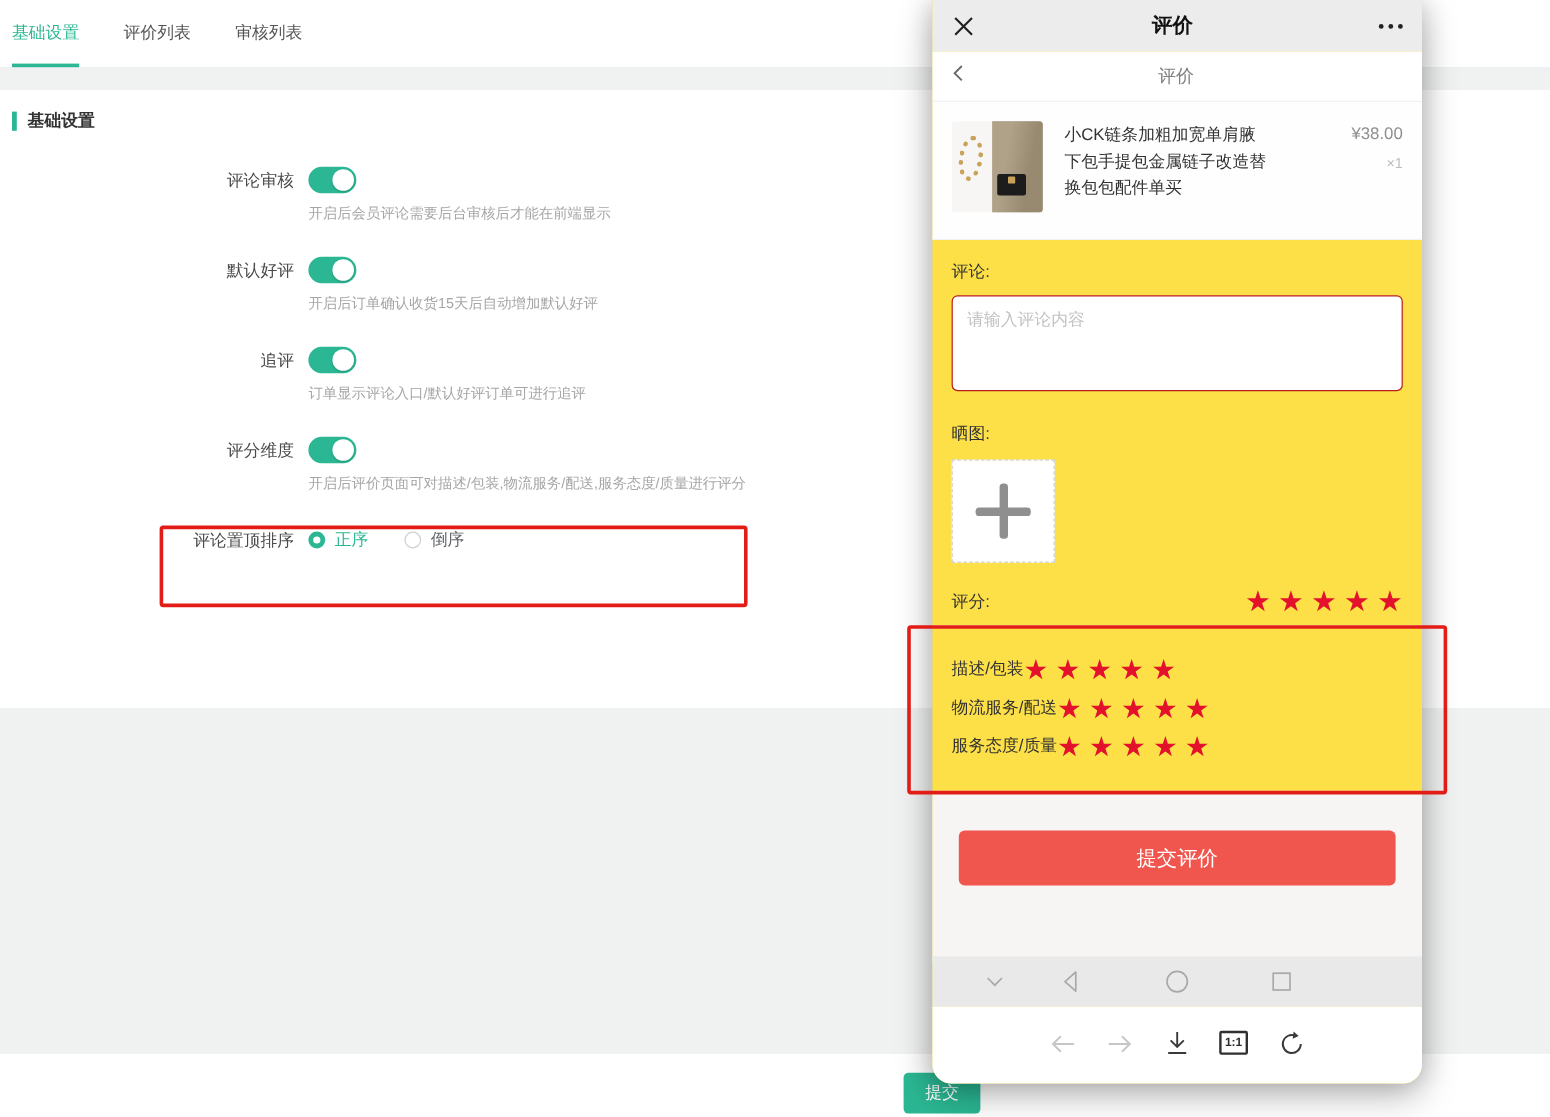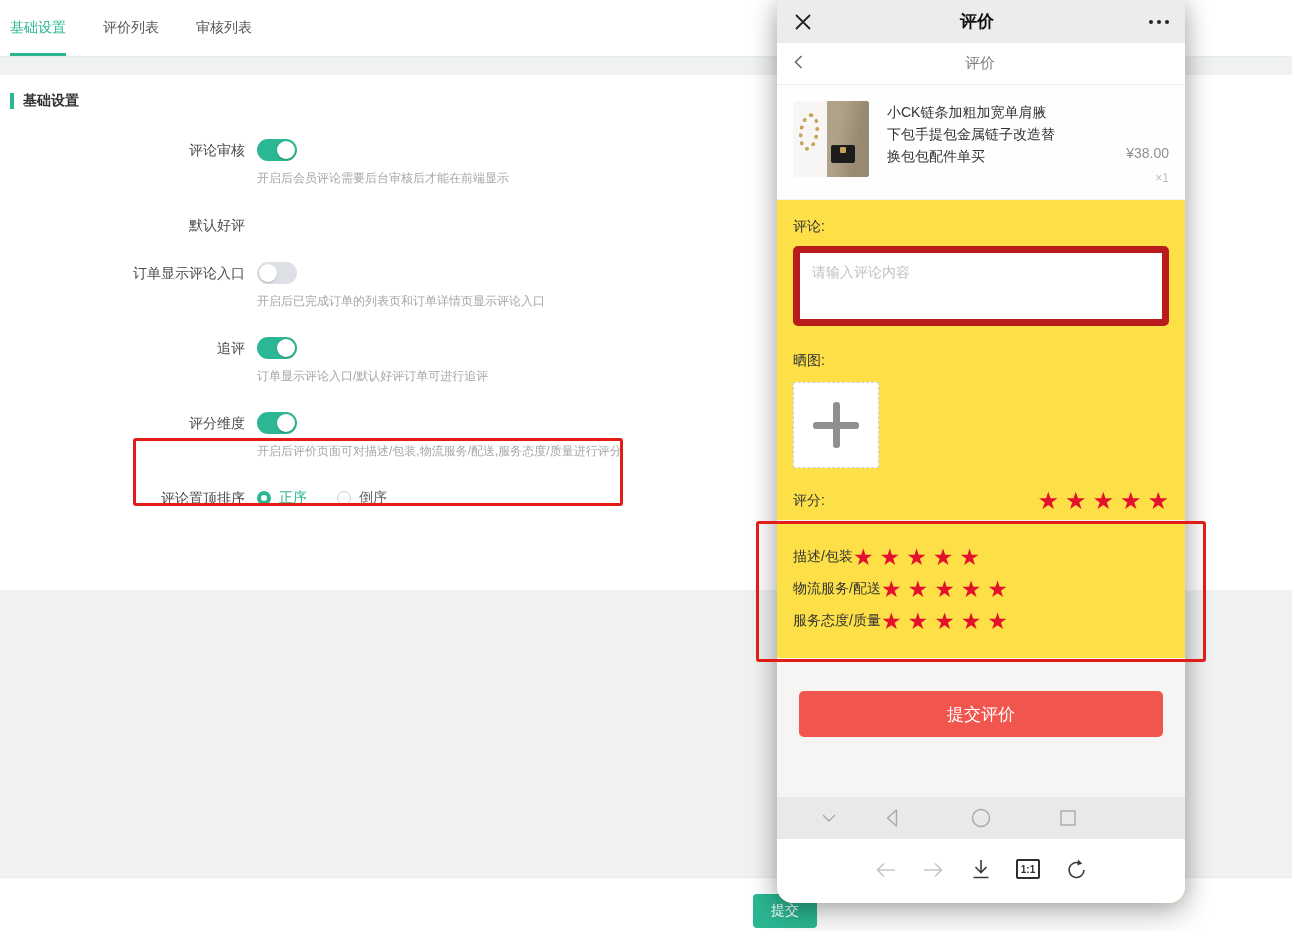--- a/index.html
+++ b/index.html
@@ -53,25 +53,25 @@
   .p-product { height:115px; padding:16px; display:flex; border-bottom:1px solid #f2f2f2; background:#fefefe; }
   .prod-img { width:76px; height:76px; border-radius:3px; overflow:hidden; display:flex; flex:none; }
   .prod-img .half-l { width:45%; background:#f7f6f4; position:relative; }
   .prod-img .chain { position:absolute; left:6px; top:12px; width:20px; height:38px; border:4px dotted #c9a25a; border-radius:50%; transform:rotate(8deg); }
   .prod-img .half-r { width:55%; background:#a2937b; position:relative; }
   .prod-img .coat { position:absolute; inset:0; background:linear-gradient(100deg,#b0a288 30%,#978a71 70%); }
   .prod-img .bag { position:absolute; left:4px; bottom:14px; width:24px; height:18px; background:#1c1c1c; border-radius:2px; }
   .prod-img .clasp { position:absolute; left:13px; bottom:24px; width:6px; height:6px; background:#c9a25a; border-radius:1px; }
   .prod-title { font-size:14px; color:#333; line-height:22px; width:170px; margin-left:18px; }
   .prod-right { flex:1; text-align:right; padding-top:2px; }
-  .prod-price { font-size:14px; color:#8f8f8f;margin-top:42px; }
+  .prod-price { font-size:14px; color:#8f8f8f; }
   .prod-qty { font-size:12px; color:#bdbdbd; margin-top:10px; }
   .p-comment { padding:18px 16px 0; }
   .p-label { font-size:14px; color:#333; }
-  .p-textarea { margin-top:10px; width:100%; height:80px; border:7px solid #b91c1c; border-radius:5px; resize:none; padding:11px 12px; font-size:14px; font-family:Liberation Serif, serif; color:#333; }
+  .p-textarea { margin-top:10px; width:100%; height:80px; border:1px solid #b91c1c; border-radius:5px; resize:none; padding:11px 12px; font-size:14px; font-family:Liberation Serif, serif; color:#333; }
   .p-textarea::placeholder { color:#c2c2c2; }
   .p-photos { padding:22px 16px 0; }
   .upload-box { margin-top:12px; width:86px; height:86px; border:1px dashed #cfcfcf; display:flex; align-items:center; justify-content:center; cursor:pointer; background:#fff; }
   .plus { position:relative; width:46px; height:46px; }
   .plus::before { content:""; position:absolute; left:0; top:20px; width:46px; height:7px; background:#8f8f8f; border-radius:3px; }
   .plus::after { content:""; position:absolute; left:20px; top:0; width:7px; height:46px; background:#8f8f8f; border-radius:3px; }
   .p-score { margin-top:20px; padding:0 16px; height:26px; display:flex; align-items:center; justify-content:space-between; }
   .stars { color:#e3112c; font-size:24px; letter-spacing:6px; line-height:1; cursor:pointer; white-space:nowrap; margin-right:-6px; }
   .p-dims { margin-top:6px; border-top:1px solid #f1f1f1; padding:20px 16px 21px; }
   .dim-row { height:32px; display:flex; align-items:center; justify-content:flex-start; }
@@ -110,31 +110,28 @@
     <div class="form-ctrl">
       <div class="toggle on">
           <div class="knob"></div>
         </div>
       <div class="helper">开启后会员评论需要后台审核后才能在前端显示</div>
     </div>
   </div>
 
   <div class="form-row">
     <div class="form-label">默认好评</div>
-  </div>
-
-  <div class="form-row">
-    <div class="form-label">订单显示评论入口</div>
     <div class="form-ctrl">
-      <div class="toggle off">
+      <div class="toggle on">
           <div class="knob"></div>
         </div>
-      <div class="helper">开启后已完成订单的列表页和订单详情页显示评论入口</div>
-    </div>
-  </div>
+      <div class="helper">开启后订单确认收货15天后自动增加默认好评</div>
+    </div>
+  </div>
+
 
   <div class="form-row">
     <div class="form-label">追评</div>
     <div class="form-ctrl">
       <div class="toggle on">
           <div class="knob"></div>
         </div>
       <div class="helper">订单显示评论入口/默认好评订单可进行追评</div>
     </div>
   </div>

